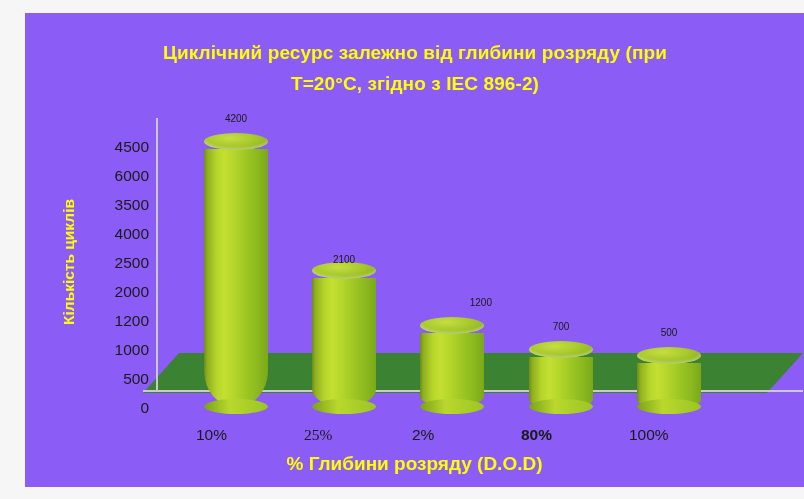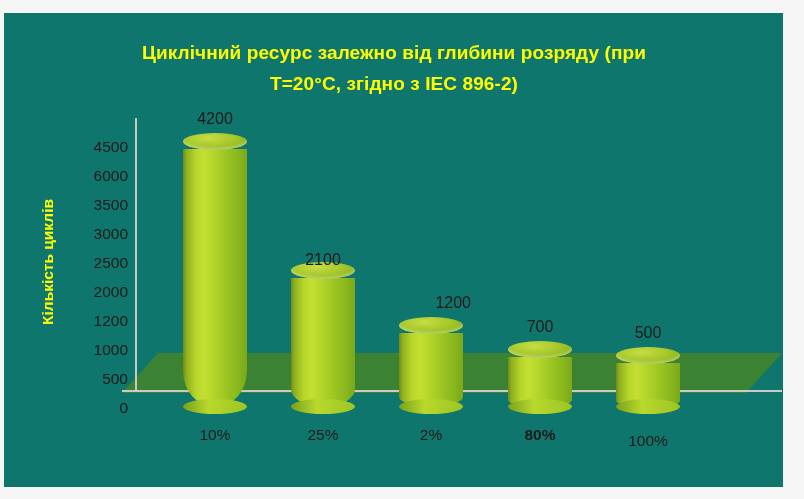--- a/index.html
+++ b/index.html
@@ -15,25 +15,25 @@
   }
   #screenshot {
     position: relative;
     width: 804px;
     height: 499px;
     background: #f6f6f6;
   }
   
   #chart-panel {
     position: absolute;
-    left: 4px;
+    left: 25px;
     top: 13px;
     width: 779px;
     height: 474px;
-    background: #0f766e;
+    background: #8b5cf6;
     overflow: hidden;
   }
 
   
   #chart-title {
     position: absolute;
     left: 60px;
     top: 24px;
     width: 660px;
     text-align: center;
@@ -142,26 +142,26 @@
   .bar-bottom-cap {
     position: absolute;
     left: 0;
     border-radius: 50%;
     background: linear-gradient(to right, #7aa11a, #b9d82d 40%, #9cc523 100%);
   }
   .bar-label {
     position: absolute;
     text-align: center;
     color: #1a1a1a;
-    font-size: 16px;
+    font-size: 10px;
     line-height: 16px;
   }
   .x-tick {
     position: absolute;
-    text-align: center;
+    text-align: left;
     color: #1a1a1a;
     font-size: 15.5px;
     line-height: 16px;
     top: 414px;
   }
 
   #x-axis-title {
     position: absolute;
     left: 0;
     top: 440px;
@@ -188,21 +188,21 @@
         <polygon points="0,40 36,0 660,0 624,40" fill="#3C8233"></polygon>
       </svg>
 
       <div id="y-axis-line"></div>
       <div id="x-axis-line"></div>
 
       <div id="y-ticks">
         <div class="y-tick" style="top:126px">4500</div>
         <div class="y-tick" style="top:155px">6000</div>
         <div class="y-tick" style="top:184px">3500</div>
-        <div class="y-tick" style="top:213px">3000</div>
+        <div class="y-tick" style="top:213px">4000</div>
         <div class="y-tick" style="top:242px">2500</div>
         <div class="y-tick" style="top:271px">2000</div>
         <div class="y-tick" style="top:300px">1200</div>
         <div class="y-tick" style="top:329px">1000</div>
         <div class="y-tick" style="top:358px">500</div>
         <div class="y-tick" style="top:387px">0</div>
       </div>
 
       <div id="y-axis-title">Кількість циклів</div>
 
@@ -235,21 +235,22 @@
       <div class="bar-label" style="left:496px; top:306px; width:80px;">700</div>
 
       <div class="bar-group" style="left:612px; bottom:80px; width:64px; height:51px;">
         <div class="bar-body" style="width:64px; height:44px;"></div>
         <div class="bar-bottom-cap" style="width:64px; height:15px; bottom:-7px;"></div>
         <div class="bar-top" style="width:64px; height:17px; top:-9px;"></div>
       </div>
       <div class="bar-label" style="left:604px; top:312px; width:80px;">500</div>
 
       <div class="x-tick" style="left:171px; width:80px;">10%</div>
-      <div class="x-tick" style="left:279px; width:80px;">25%</div>
+      <div class="x-tick" style="left:279px; width:80px;font-family:Liberation Serif, serif;">25%</div>
       <div class="x-tick" style="left:387px; width:80px;">2%</div>
       <div class="x-tick" style="left:496px; width:80px;font-weight:bold;">80%</div>
-      <div class="x-tick" style="left:604px; width:80px;margin-top:6px;">100%</div>
-
+      <div class="x-tick" style="left:604px; width:80px;">100%</div>
+
+      <div id="x-axis-title">% Глибини розряду (D.O.D)</div>
 
     </div>
   </div>
 </div>
 
 </body></html>

